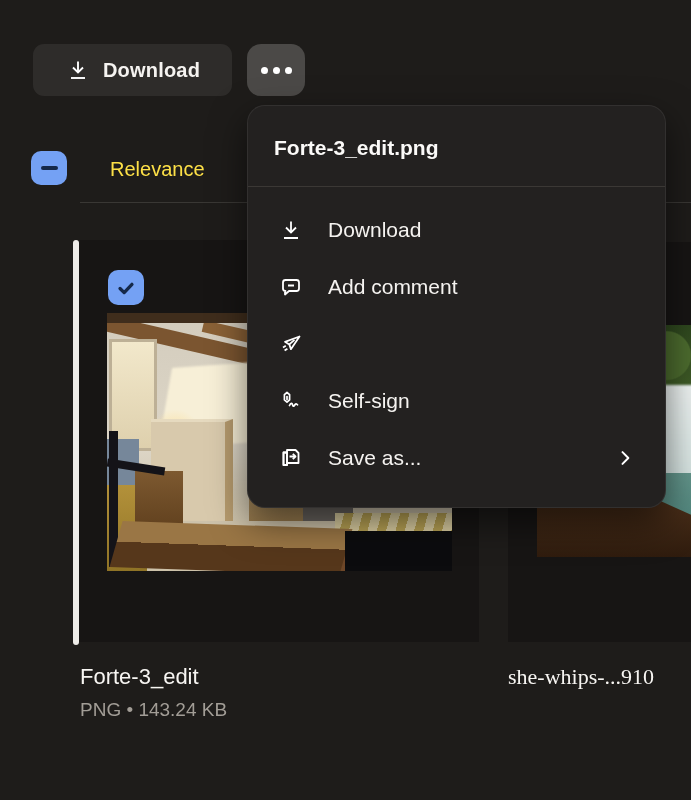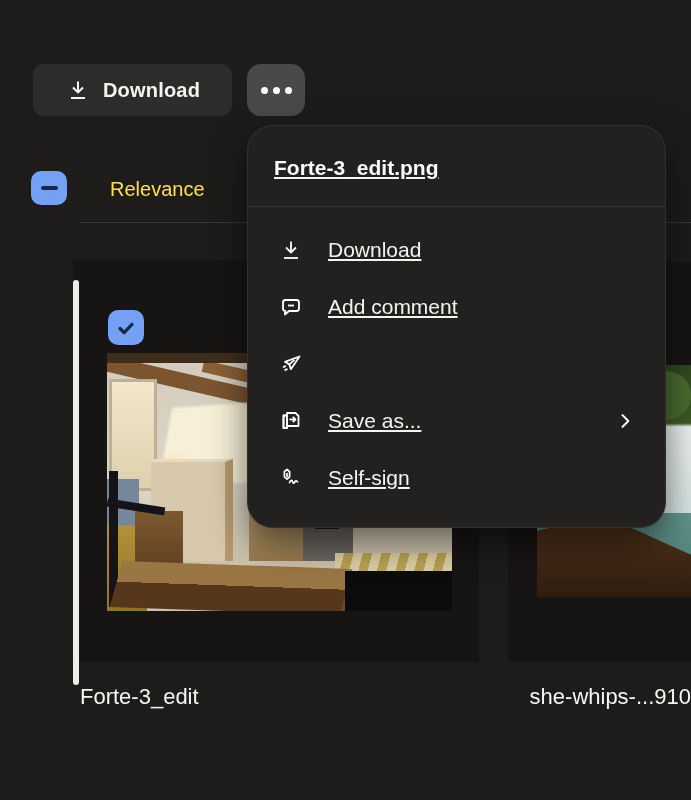--- a/index.html
+++ b/index.html
@@ -4,21 +4,21 @@
 <style>
   * { margin:0; padding:0; box-sizing:border-box; }
   html,body { width:691px; height:800px; overflow:hidden; }
   body {
     position:relative;
     background:#1e1c1a;
     font-family:"Liberation Sans", sans-serif;
     color:#f5f3f0;
     -webkit-font-smoothing:antialiased;
   }
-  .abs { position:absolute;margin-top:20px; }
+  .abs { position:absolute; }
 
   
   .btn {
     display:flex; align-items:center; justify-content:center;
     background:#2e2c2a; border-radius:11px; cursor:pointer;
   }
   .download-btn { left:33px; top:44px; width:199px; height:52px; gap:12px; }
   .download-btn span { font-size:20px; font-weight:600; letter-spacing:.2px; }
   .more-btn { left:247px; top:44px; width:58px; height:52px; background:#4b4947; border-radius:14px; gap:5px; }
   .dot { width:7px; height:7px; border-radius:50%; background:#ffffff; }
@@ -84,33 +84,32 @@
       linear-gradient(180deg,#2e471e,#4a682c); }
   .falls { left:95px; top:60px; width:67px; height:116px; filter:blur(1px);
     background:linear-gradient(180deg,#eef3f2,#cfdfdc); }
   .pool { left:0; top:148px; width:162px; height:52px;
     background:linear-gradient(180deg,#63958b,#4e837a); }
   .rocks { left:0; top:140px; width:162px; height:92px;
     clip-path:polygon(0 28%, 42% 12%, 100% 58%, 100% 100%, 0 100%);
     background:linear-gradient(180deg,#5b3a20,#2f1c0e); }
 
   
-  .fname { font-size:22px; color:#f7f5f2; cursor:pointer; white-space:nowrap;text-align:right; }
+  .fname { font-size:22px; color:#f7f5f2; cursor:pointer; white-space:nowrap; }
   .fmeta { font-size:19px; color:#a29d96; white-space:nowrap; }
   .name-1 { left:80px; top:664px; }
-  .name-2 { left:508px; top:664px; width:183px; overflow:hidden; }
+  .name-2 { left:508px; top:664px; width:183px; overflow:hidden;font-family:Liberation Serif, serif; }
   .fmeta { margin-top:9px; }
 
   
   .menu {
     left:247px; top:105px; width:419px; height:403px;
     background:#232120; border:1px solid rgba(255,255,255,0.07);
-    border-radius:26px; box-shadow:0 14px 36px rgba(0,0,0,0.55);
+    border-radius:18px; box-shadow:0 14px 36px rgba(0,0,0,0.55);
     overflow:hidden;
-    text-decoration:underline;
   }
   .menu-header { padding:30px 26px 26px 26px; font-size:21px; font-weight:700; color:#fbfaf8; }
   .menu-divider { width:100%; height:1px; background:#3b3835; }
   .menu-items { padding-top:14px; }
   .menu-item { display:flex; align-items:center; height:57px; padding:0 30px 0 30px; cursor:pointer; }
   .mi-icon { width:26px; height:26px; flex:0 0 26px; display:flex; align-items:center; justify-content:center; }
   .mi-label { margin-left:24px; font-size:21px; color:#f5f3f0; }
   .mi-chevron { margin-left:auto; display:flex; align-items:center; }
 
   svg { display:block; }
@@ -181,20 +180,21 @@
   <div class="abs thumb thumb-2">
     <div class="s forest"></div>
     <div class="s falls"></div>
     <div class="s pool"></div>
     <div class="s rocks"></div>
   </div>
 </div>
 
 <div class="abs name-1">
   <div class="fname">Forte-3_edit</div>
+  <div class="fmeta">PNG • 143.24 KB</div>
 </div>
 <div class="abs name-2">
   <div class="fname">she-whips-...910</div>
 </div>
 
 <div class="abs menu">
   <div class="menu-header">Forte-3_edit.png</div>
   <div class="menu-divider"></div>
   <div class="menu-items">
 
@@ -221,45 +221,45 @@
 
     <div class="menu-item">
       <span class="mi-icon">
         <svg width="24" height="24" viewBox="0 0 24 24" fill="none" stroke="#fff" stroke-width="1.8" stroke-linejoin="round">
           <path d="M20.5 4.5L6 9.8l4.3 2.6 1.6 4.8 8.6-12.7z"></path>
           <path d="M10.3 12.4l5.2-4.6"></path>
           <path d="M4 15.5l2.8-1.7"></path>
             <path d="M5.6 18.6l2.8-1.8"></path>
         </svg>
       </span>
+    </div>
+
+    <div class="menu-item">
+      <span class="mi-icon">
+        <svg width="24" height="24" viewBox="0 0 24 24" fill="none" stroke="#fff" stroke-width="1.7" stroke-linecap="round" stroke-linejoin="round">
+          <path d="M8 3.5l2.6 2.2v5.2L8 13.2l-2.6-2.3V5.7L8 3.5z"></path>
+          <path d="M8 7.5v3"></path>
+          <path d="M10.5 16.5c1.2-2.8 2.6-2.9 3.1-.6.4 2 1.5 1.4 2.5-.4.6-1 1.4-1 2.4.3"></path>
+        </svg>
+      </span>
+      <span class="mi-label">Self-sign</span>
     </div>
 
     <div class="menu-item">
       <span class="mi-icon">
         <svg width="24" height="24" viewBox="0 0 24 24" fill="none" stroke="#fff" stroke-width="1.8" stroke-linejoin="round">
           <path d="M8 7.5V4h8.5l3 3V17H8v-3.5"></path>
           <path d="M4.5 7.5h3.5v12.5H4.5z" transform="translate(0,-1)"></path>
           <path d="M4.5 6.5h3.5V19H4.5z"></path>
           <path d="M10.5 10.5h5.5"></path>
             <path d="M13.8 7.8l2.7 2.7-2.7 2.7"></path>
         </svg>
       </span>
       <span class="mi-label">Save as...</span>
       <span class="mi-chevron">
         <svg width="20" height="20" viewBox="0 0 24 24" fill="none" stroke="#fff" stroke-width="2.4" stroke-linecap="round" stroke-linejoin="round">
           <path d="M9 5l7 7-7 7"></path>
         </svg>
       </span>
     </div>
 
-    <div class="menu-item">
-      <span class="mi-icon">
-        <svg width="24" height="24" viewBox="0 0 24 24" fill="none" stroke="#fff" stroke-width="1.7" stroke-linecap="round" stroke-linejoin="round">
-          <path d="M8 3.5l2.6 2.2v5.2L8 13.2l-2.6-2.3V5.7L8 3.5z"></path>
-          <path d="M8 7.5v3"></path>
-          <path d="M10.5 16.5c1.2-2.8 2.6-2.9 3.1-.6.4 2 1.5 1.4 2.5-.4.6-1 1.4-1 2.4.3"></path>
-        </svg>
-      </span>
-      <span class="mi-label">Self-sign</span>
-    </div>
-
   </div>
 </div>
 
 </body></html>

